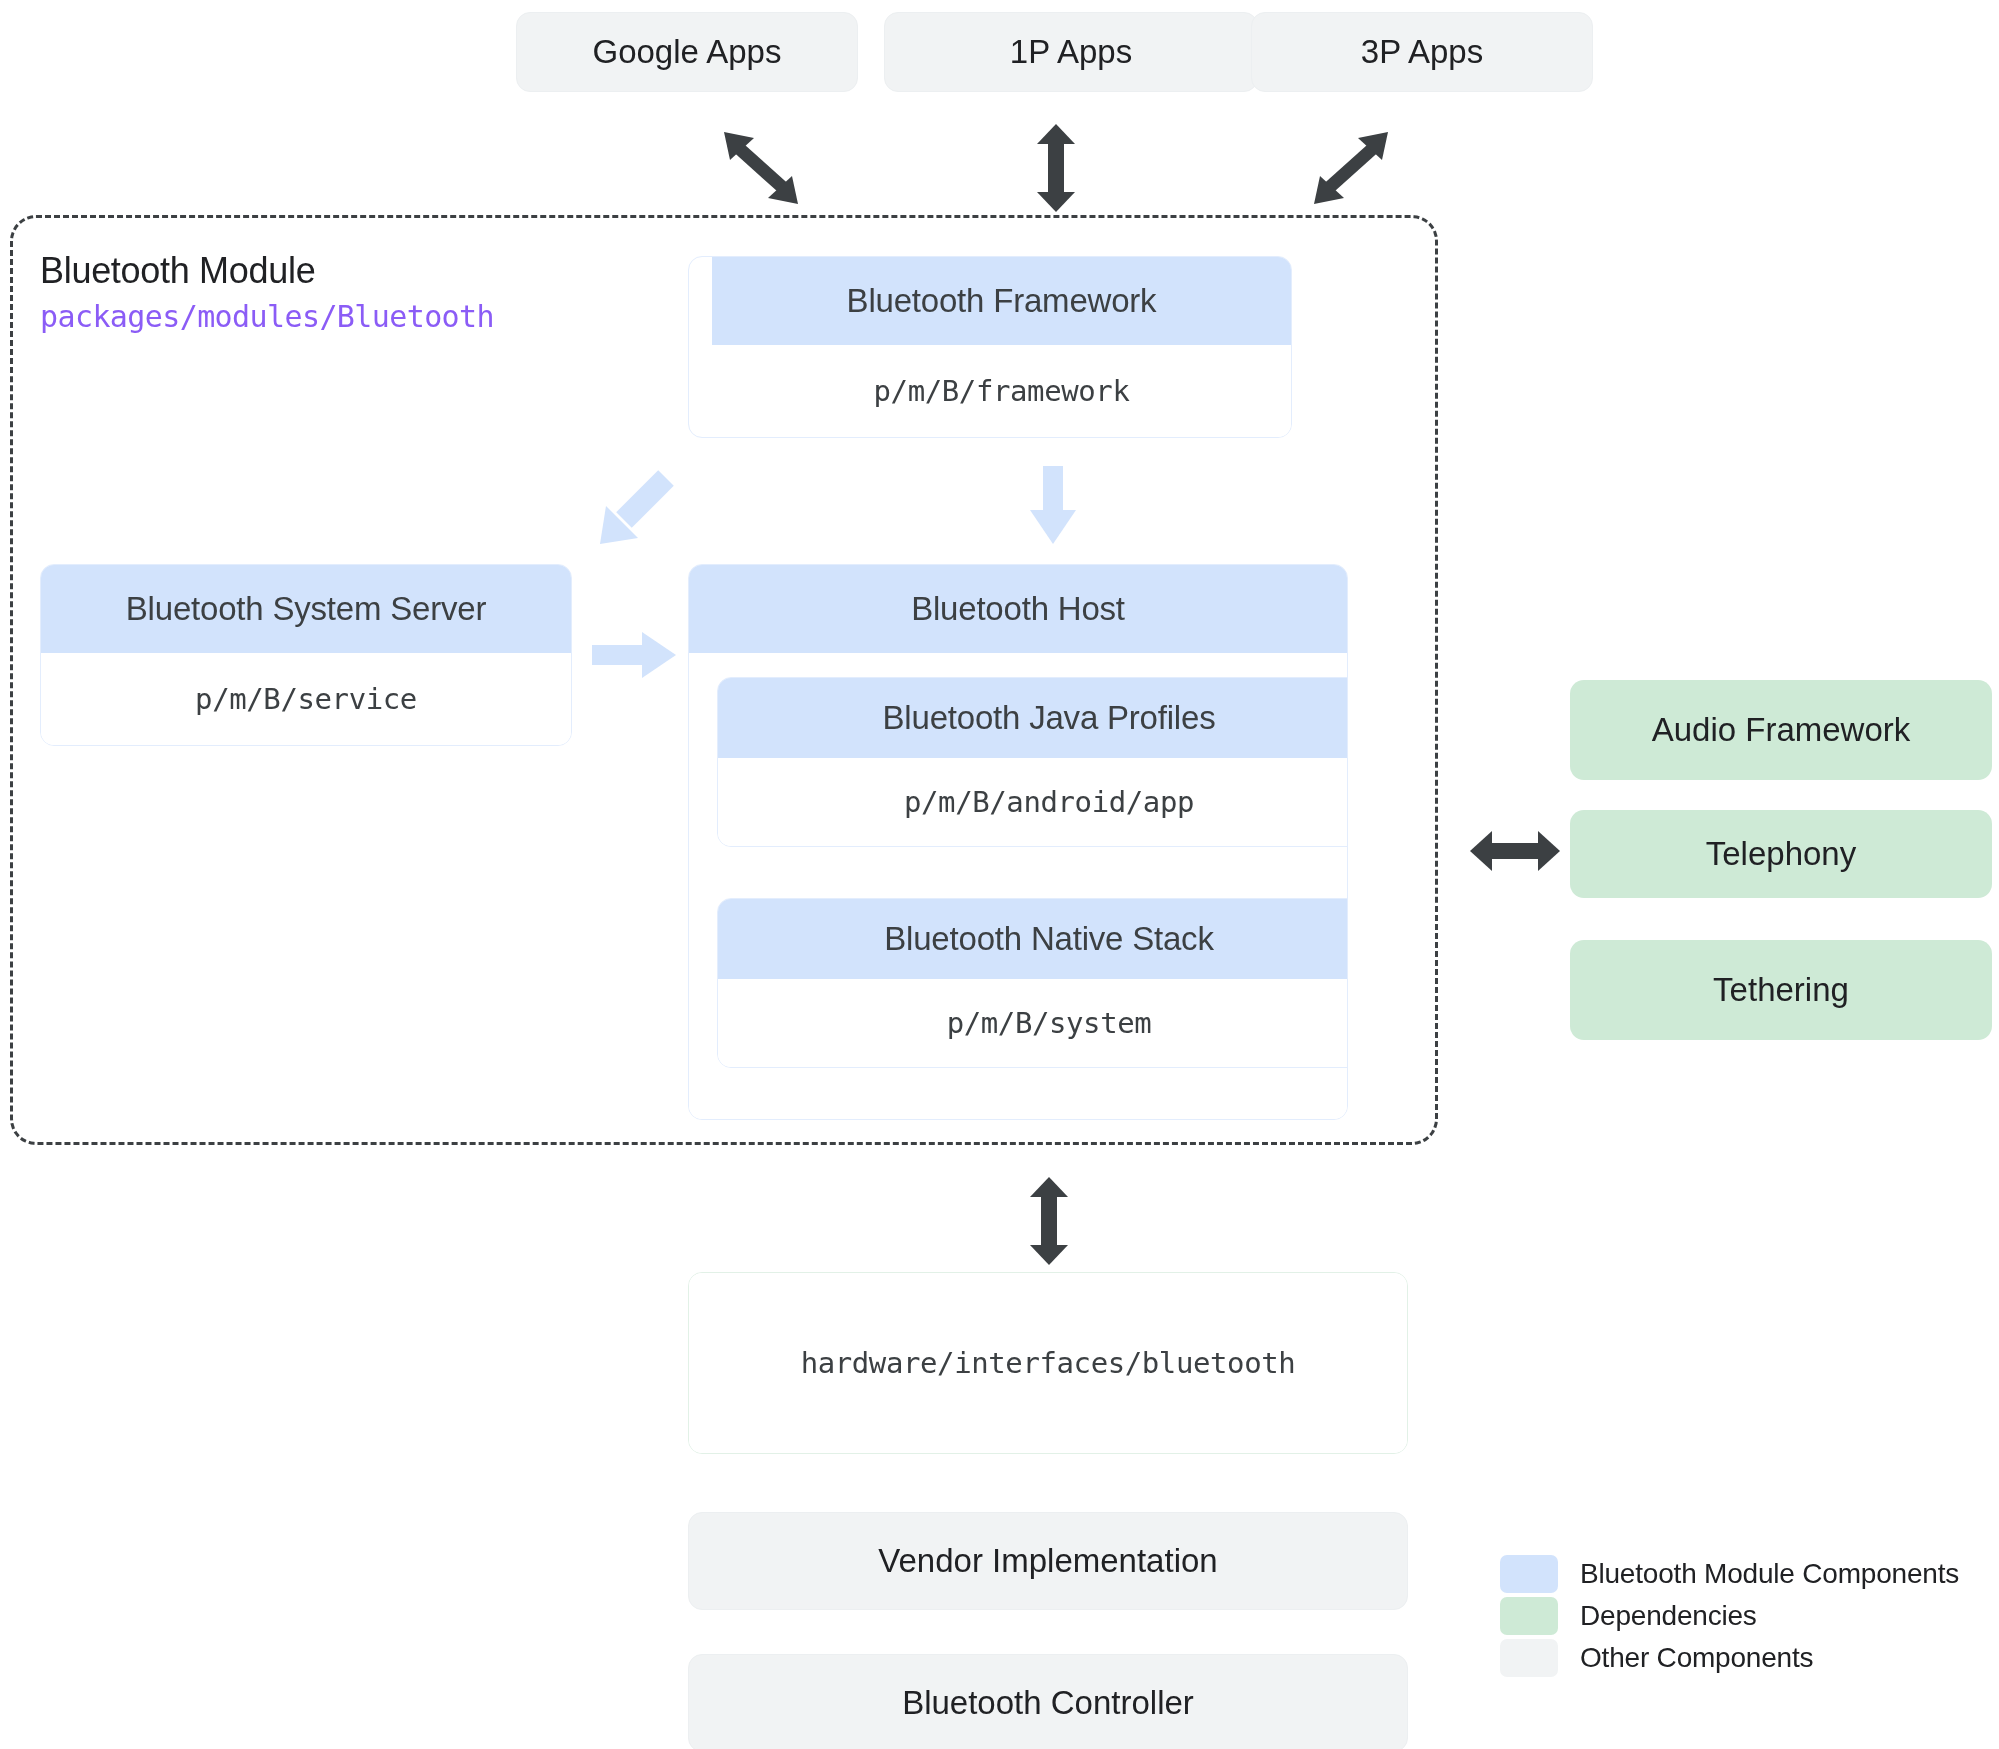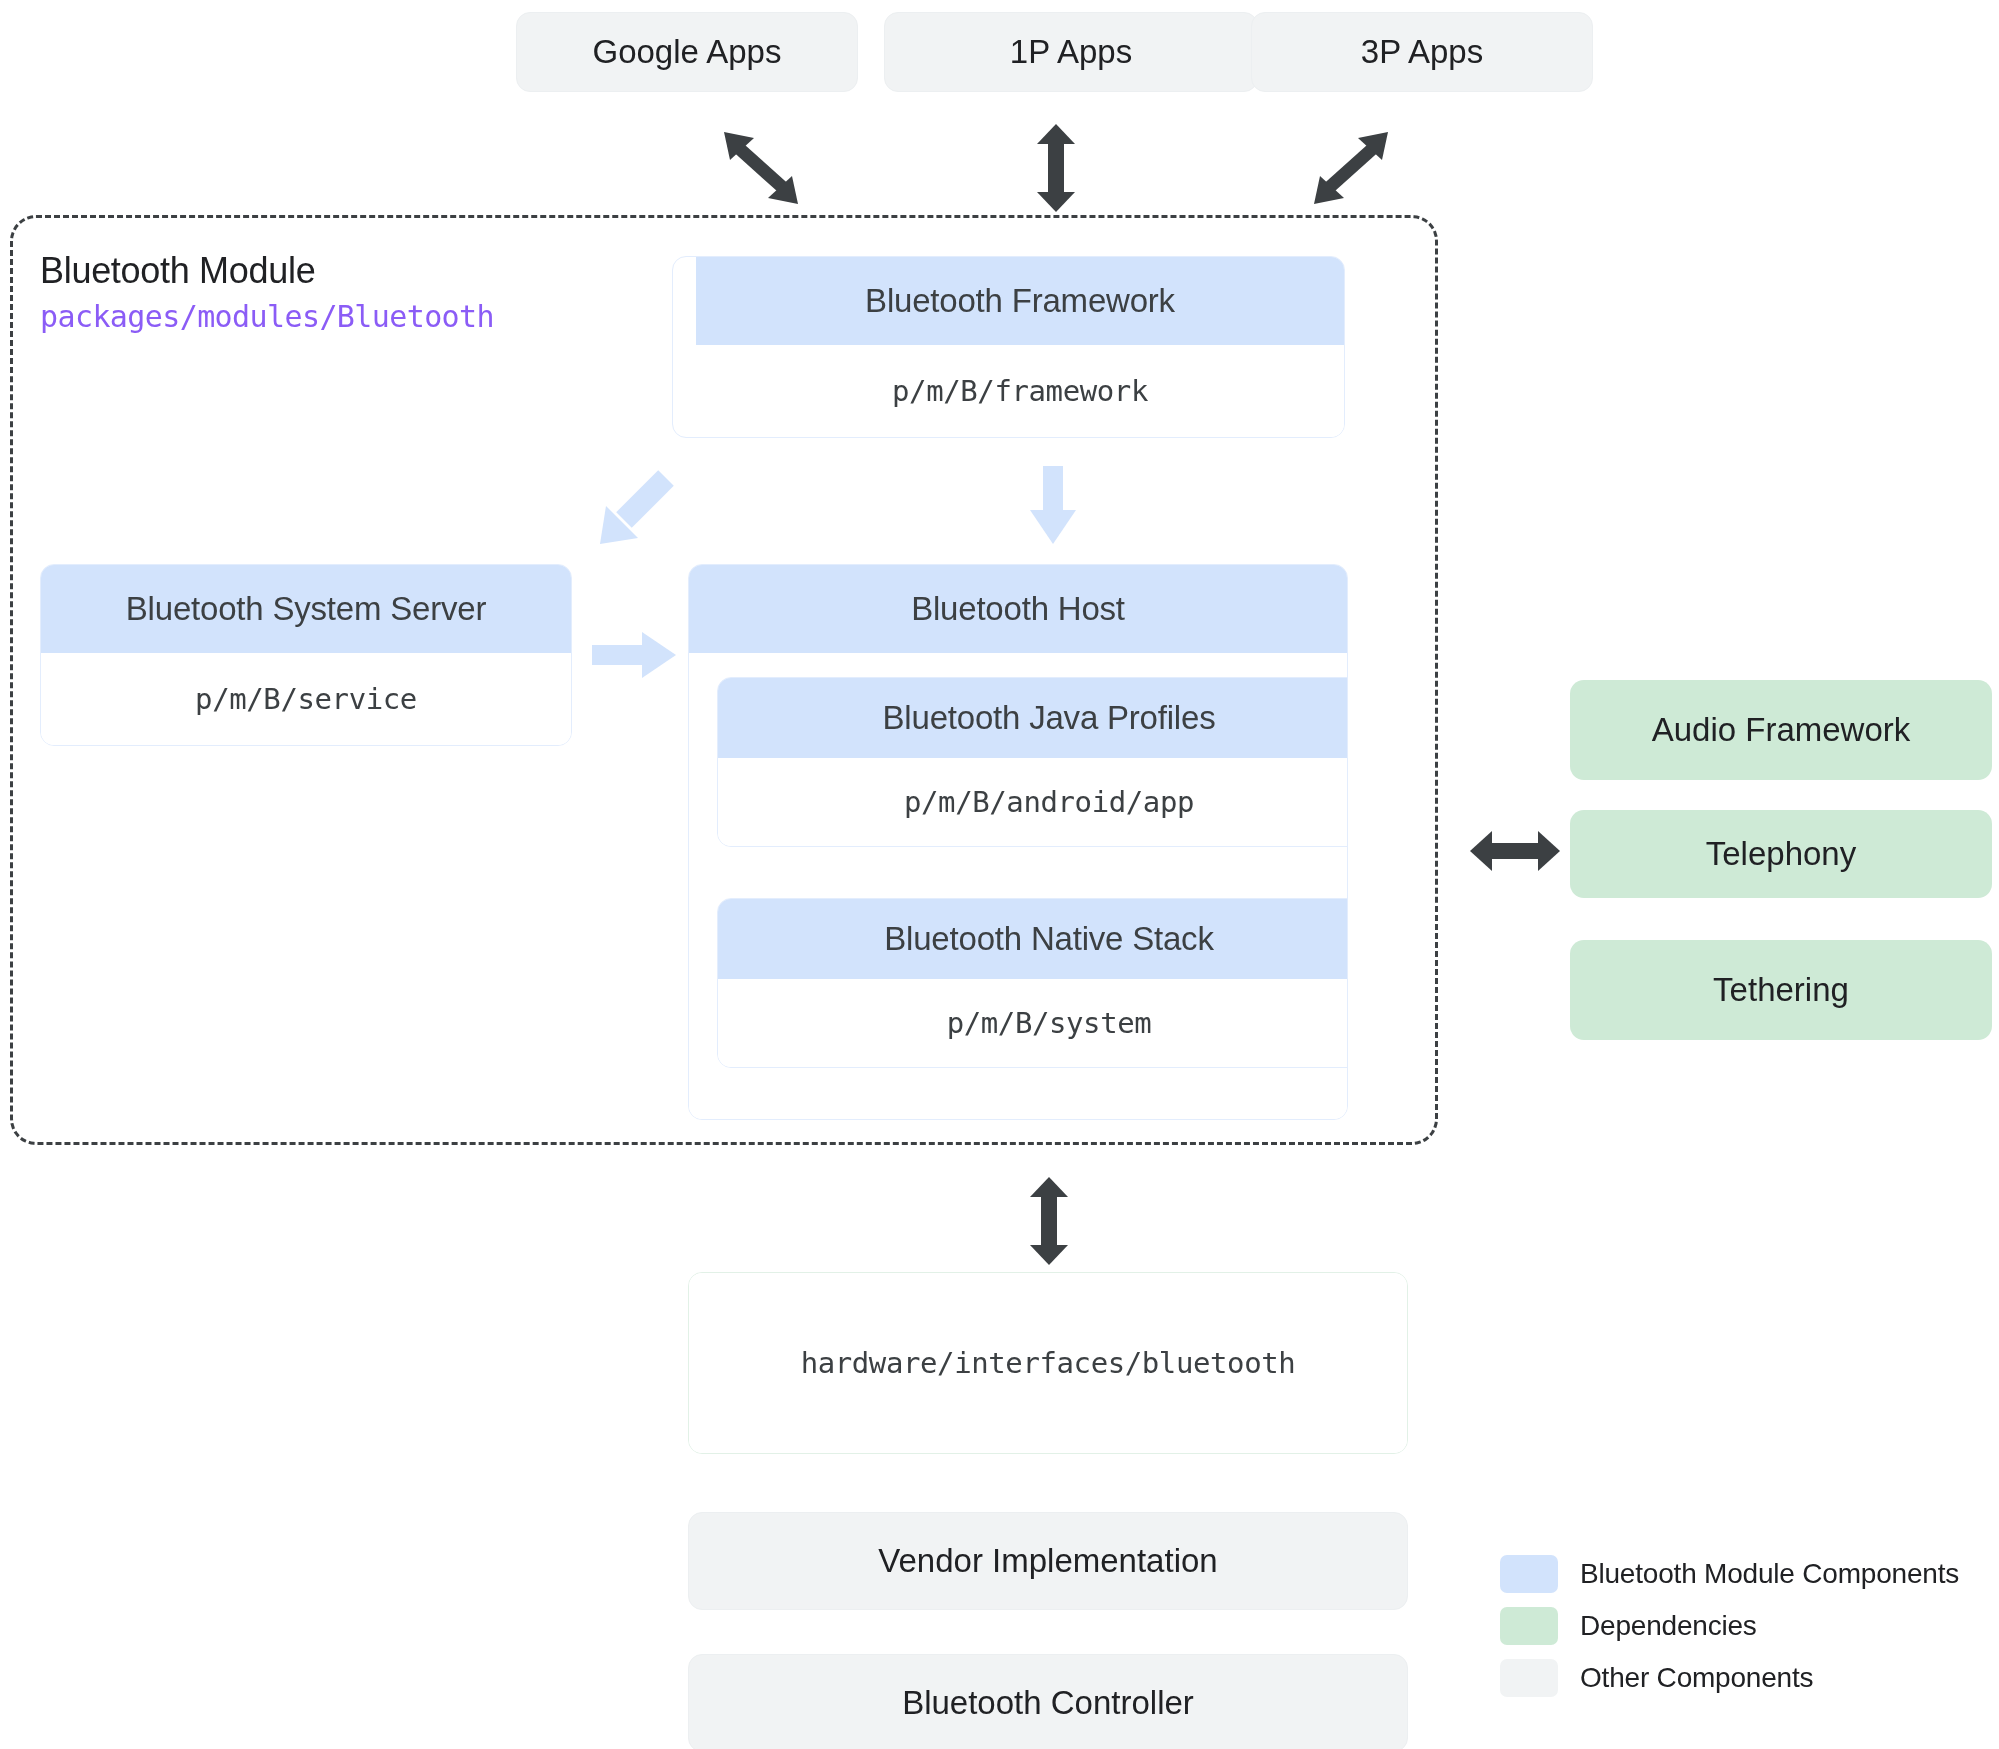--- a/index.html
+++ b/index.html
@@ -116,21 +116,21 @@
   .arrow {
     position: absolute;
     pointer-events: none;
   }
 
   
   #legend {
     position: absolute;
     display: flex;
     flex-direction: column;
-    gap: 14px;
+    gap: 4px;
   }
   .legend-row {
     display: flex;
     align-items: center;
     gap: 22px;
   }
   .legend-swatch {
     width: 58px;
     height: 38px;
     border-radius: 7px;
@@ -178,21 +178,21 @@
     </g>
     <polygon points="82,4 52,10 76,32" fill="#3c4043"></polygon>
     <polygon points="8,76 38,70 14,48" fill="#3c4043"></polygon>
   </svg>
 
   <div id="module-container" style="left:10px; top:215px; width:1428px; height:930px;"></div>
 
   <div id="module-title" style="left:40px; top:250px;">Bluetooth Module</div>
   <div id="module-path" style="left:40px; top:299px;">packages/modules/Bluetooth</div>
 
-  <div class="node blue" style="left:672px; top:256px; width:673px; height:182px;padding-left:23px;">
+  <div class="node blue" style="left:688px; top:256px; width:604px; height:182px;padding-left:23px;">
     <div class="node-head" style="height:88px;">Bluetooth Framework</div>
     <div class="node-path" style="flex:1 1 auto;">p/m/B/framework</div>
   </div>
 
   <svg class="arrow" style="left:596px; top:470px;" width="78" height="78" viewBox="0 0 78 78">
     <g stroke="#d2e3fc" stroke-width="22" stroke-linecap="butt" fill="none">
       <line x1="70" y1="8" x2="28" y2="50"></line>
     </g>
     <polygon points="4,74 10,36 42,68" fill="#d2e3fc"></polygon>
   </svg>

